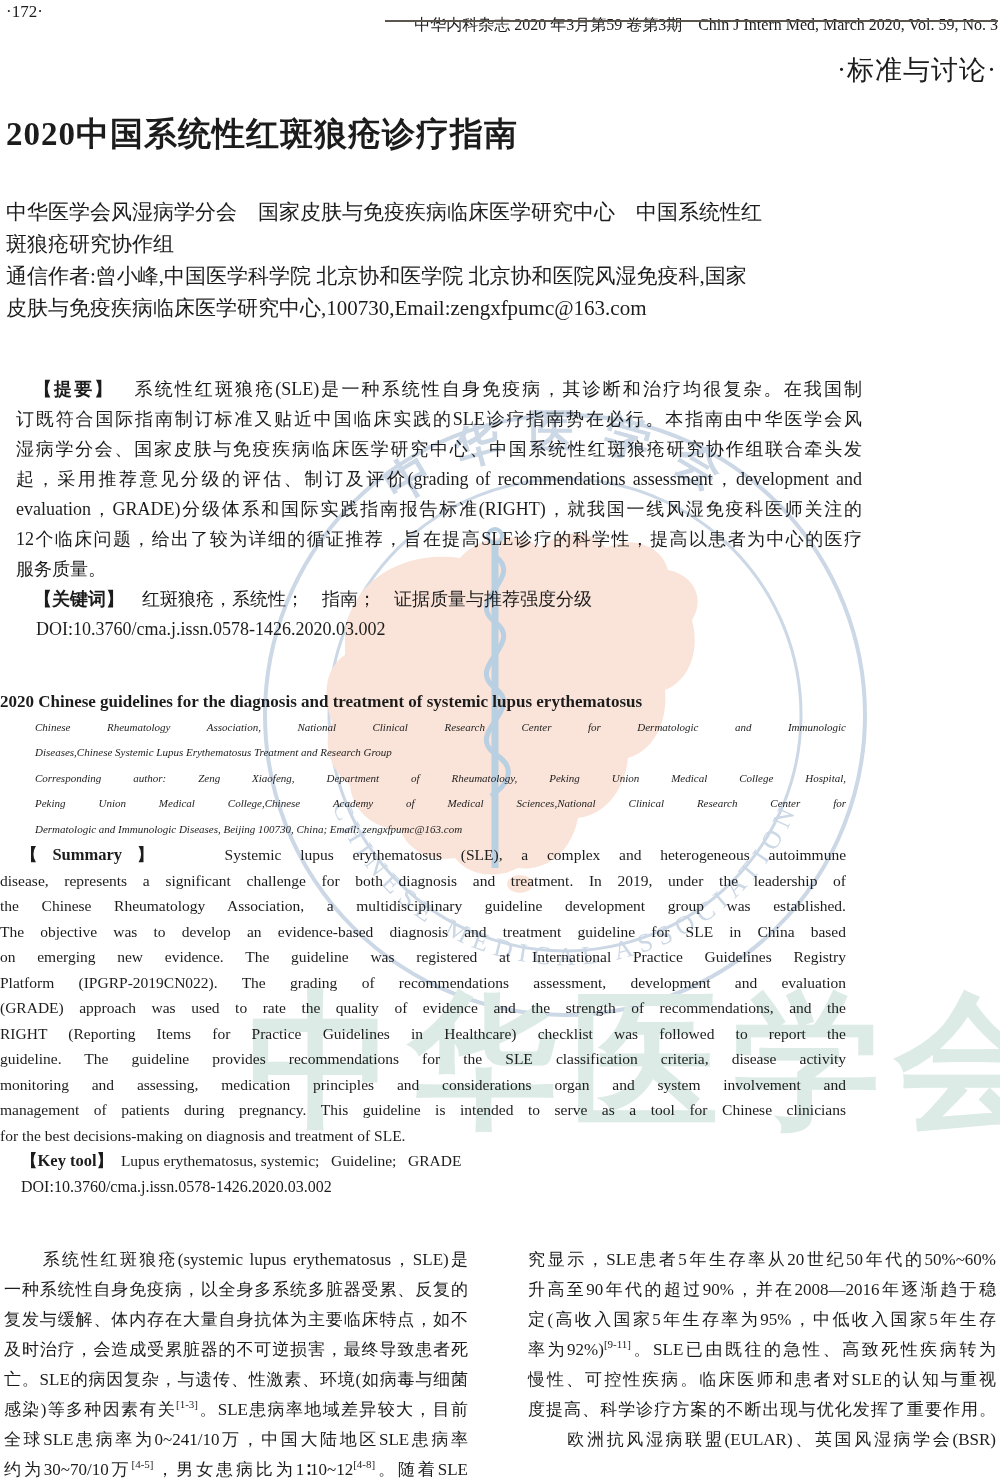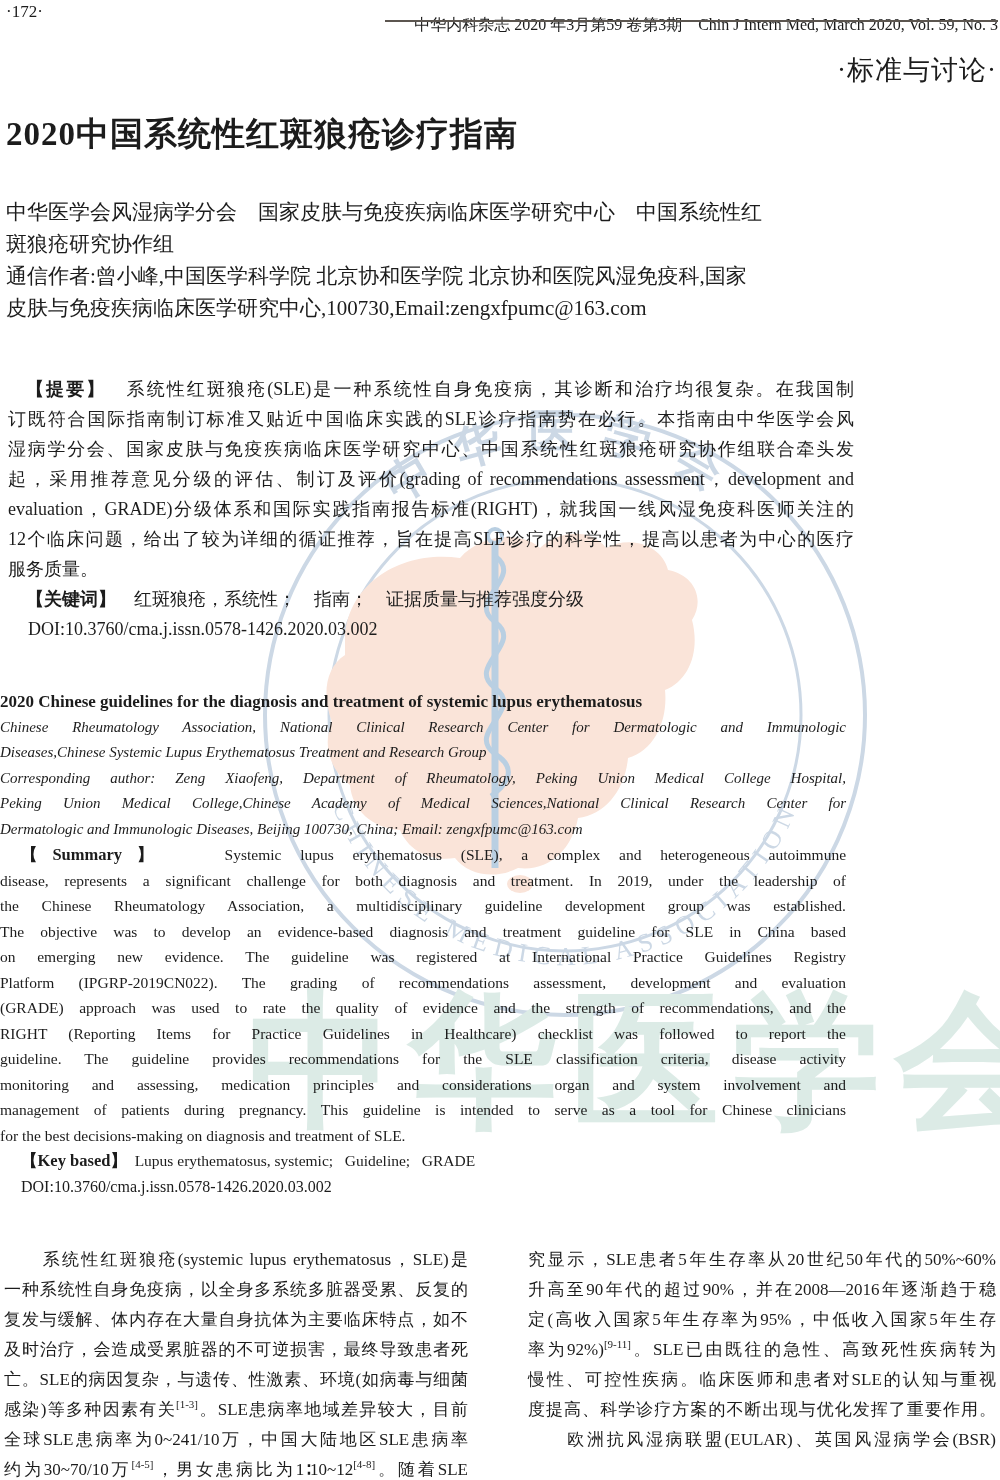--- a/index.html
+++ b/index.html
@@ -15,32 +15,32 @@
   .hdr-journal{right:2px;top:3px;font-size:16px;white-space:nowrap;margin-top:12px;}
   .hdr-rule{left:385px;top:20px;width:613px;height:2px;background:#5c5650;}
   .section-label{right:3px;top:52px;font-size:27px;letter-spacing:1px;}
 
   
   .cn-title{left:6px;top:112px;font-size:33px;font-weight:bold;letter-spacing:1px;white-space:nowrap;}
   .authors{left:6px;top:196px;width:846px;}
   .authors .tl{height:32px;line-height:32px;font-size:21px;text-align:left;text-align-last:auto;}
 
   
-  .abstract{left:8px;top:374px;width:846px;}
+  .abstract{left:16px;top:374px;width:846px;}
   .abstract .tl,.abstract .al{height:30px;line-height:30px;font-size:18px;}
   .al{text-align:justify;text-align-last:justify;}
   .abstract .first{padding-left:18px;}
   .kw-line{height:30px;line-height:30px;font-size:18px;padding-left:18px;text-align:left;}
   .doi-line{height:30px;line-height:30px;font-size:18px;padding-left:20px;text-align:left;}
 
   
   .english{left:0;top:689px;width:846px;}
   .english .tl,.english .al,.english .sl{height:25.5px;line-height:25.5px;}
   .en-title{height:25.5px;line-height:25.5px;font-size:17px;font-weight:bold;}
-  .byline .tl,.corr .tl{font-size:15px;font-style:italic;}
+  .byline .tl,.corr .tl{font-size:11px;font-style:italic;padding-left:35px;}
   .sum .tl,.sum-first{font-size:15.5px;}
   .sum-first{padding-left:21px;}
   .en-kw{height:25.5px;line-height:25.5px;font-size:15.5px;padding-left:21px;text-align:left;}
   .en-doi{height:25.5px;line-height:25.5px;font-size:16px;padding-left:21px;text-align:left;}
 
   
   .body-col .tl{height:30px;line-height:30px;font-size:17px;}
   .col-left{left:4px;top:1245px;width:464px;}
   .col-right{left:528px;top:1245px;width:468px;}
 
@@ -134,21 +134,21 @@
           <div class="tl">Platform (IPGRP-2019CN022). The grading of recommendations assessment, development and evaluation</div>
           <div class="tl">(GRADE) approach was used to rate the quality of evidence and the strength of recommendations, and the</div>
           <div class="tl">RIGHT (Reporting Items for Practice Guidelines in Healthcare) checklist was followed to report the</div>
           <div class="tl">guideline. The guideline provides recommendations for the SLE classification criteria, disease activity</div>
           <div class="tl">monitoring and assessing, medication principles and considerations organ and system involvement and</div>
           <div class="tl">management of patients during pregnancy. This guideline is intended to serve as a tool for Chinese clinicians</div>
           <div class="tl nl">for the best decisions-making on diagnosis and treatment of SLE.</div>
         </div>
     </div>
     <div class="en-kw">
-      <span class="lbl-en">【Key based】</span><span>&nbsp;&nbsp;Lupus erythematosus, systemic;&nbsp;&nbsp;&nbsp;Guideline;&nbsp;&nbsp;&nbsp;GRADE</span>
+      <span class="lbl-en">【Key tool】</span><span>&nbsp;&nbsp;Lupus erythematosus, systemic;&nbsp;&nbsp;&nbsp;Guideline;&nbsp;&nbsp;&nbsp;GRADE</span>
     </div>
     <div class="en-doi">DOI:10.3760/cma.j.issn.0578-1426.2020.03.002</div>
   </div>
 
   <div class="layer body-col col-left">
       <div class="tl">　　系统性红斑狼疮(systemic lupus erythematosus，SLE)是</div>
       <div class="tl">一种系统性自身免疫病，以全身多系统多脏器受累、反复的</div>
       <div class="tl">复发与缓解、体内存在大量自身抗体为主要临床特点，如不</div>
       <div class="tl">及时治疗，会造成受累脏器的不可逆损害，最终导致患者死</div>
       <div class="tl">亡。SLE的病因复杂，与遗传、性激素、环境(如病毒与细菌</div>

